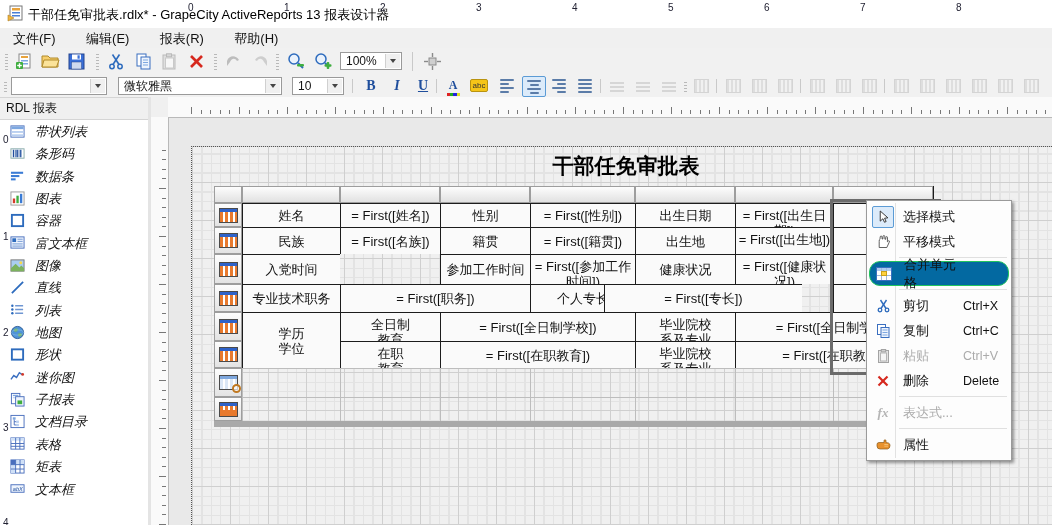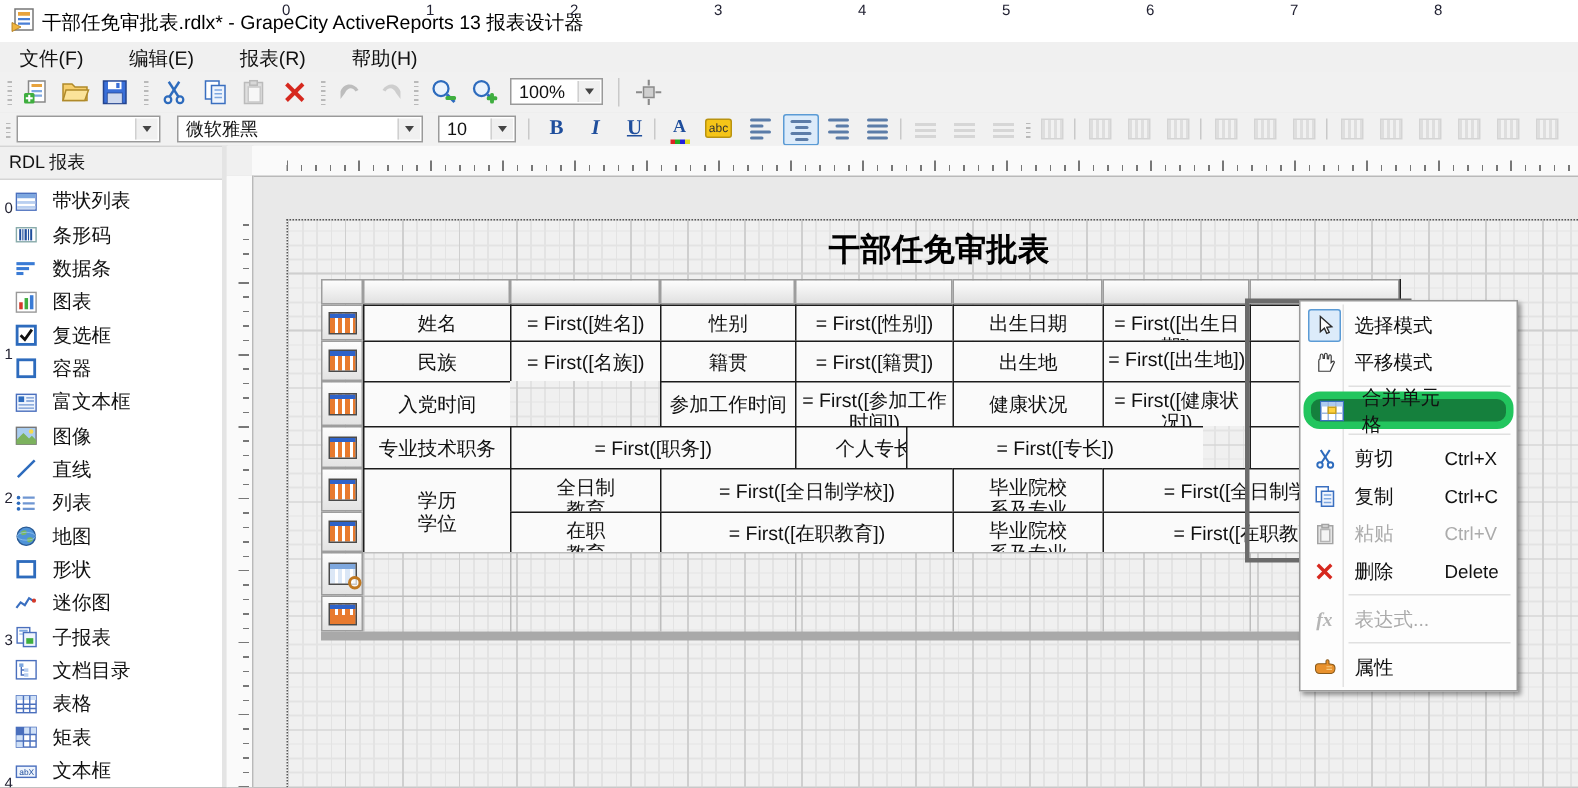--- a/index.html
+++ b/index.html
@@ -33,21 +33,21 @@
   .gic{display:inline-block;width:14px;height:12px;background:
         repeating-linear-gradient(0deg,#ababab 0 2px,transparent 2px 4px);opacity:.85;}
   .gic2{display:inline-block;width:13px;height:12px;border:1px solid #b3b3b3;background:
         repeating-linear-gradient(90deg,#c9c9c9 0 2px,transparent 2px 4px);}
   
   #sidebar{position:absolute;left:0;top:97px;width:148px;bottom:0;background:#fff;border-top:1px solid #d5d5d5;}
   #splitter{position:absolute;left:148px;top:97px;width:3px;bottom:0;background:#e4e4e4;border-right:1px solid #c9c9c9;}
   #tb-header{position:absolute;left:0;top:0;width:100%;height:22px;background:#f0f0f0;border-bottom:1px solid #d5d5d5;
              font-size:12px;display:flex;align-items:center;padding-left:6px;box-sizing:border-box;}
   #tb-items{position:absolute;left:0;top:25px;width:100%;}
-  .tb-item{height:22.35px;display:flex;align-items:center;padding-left:9px;gap:10px;font-size:13px;cursor:default;}
+  .tb-item{height:22.35px;display:flex;align-items:flex-start;padding-left:9px;gap:10px;font-size:13px;cursor:default;font-style:italic;}
   .tb-item .ic{width:16px;height:16px;display:flex;align-items:center;justify-content:center;flex:none;}
   
   #design-bg{position:absolute;left:151px;top:97px;right:0;bottom:0;background:#e9e9e9;}
   #corner{position:absolute;left:151px;top:97px;width:17px;height:20px;background:#f0f0f0;border-right:1px solid #cfcfcf;border-bottom:1px solid #cfcfcf;}
   #hruler{position:absolute;left:168px;top:97px;right:0;height:20px;background:#fafafa;border-bottom:1px solid #b9b9b9;}
   #hruler::after{content:'';position:absolute;left:23px;right:0;bottom:3px;height:4px;
       background:repeating-linear-gradient(90deg,#777 0 1px,transparent 1px 9.6px);}
   #hruler::before{content:'';position:absolute;left:23px;right:0;bottom:3px;height:7px;
       background:repeating-linear-gradient(90deg,#777 0 1px,transparent 1px 48px);}
   .hnum{position:absolute;top:2px;font-size:10px;color:#223;}
@@ -91,21 +91,21 @@
   #sel-overlay{position:absolute;left:830px;top:199px;width:105px;height:170px;border:3px solid #6b6b6b;z-index:5;}
   
   #ctx{position:absolute;left:866px;top:200px;width:146px;background:#fdfdfd;border:1px solid #9a9a9a;
        box-shadow:2px 2px 3px rgba(0,0,0,.4);z-index:20;padding:3px 2px;box-sizing:border-box;}
   #ctx::before{content:'';position:absolute;left:28px;top:2px;bottom:2px;width:1px;background:#e2e2e2;}
   .mi{position:relative;height:25px;display:flex;align-items:center;font-size:13px;color:#111;}
   .mi .mic{width:28px;display:flex;align-items:center;justify-content:center;flex:none;}
   .mi .ml{width:60px;padding-left:6px;}
   .mi .ms{font-size:12.5px;}
   .mi.dis{color:#ababab;}
-  .mi.hl{background:#15803d;border:5px solid #22c55e;border-radius:11px;box-sizing:border-box;}
+  .mi.hl{background:#0369a1;border:1px solid #22c55e;border-radius:11px;box-sizing:border-box;}
   .msep{height:1px;background:#e0e0e0;margin:3px 2px 3px 30px;}
   .mic-active{width:20px;height:20px;background:#dcebfa;border:1px solid #5b9bd5;border-radius:2px;
        display:flex;align-items:center;justify-content:center;}
   .fx{font-family:"Liberation Serif","DejaVu Serif",serif;font-style:italic;font-weight:bold;color:#b5b5b5;font-size:13px;}
 </style>
 </head>
 <body>
 
 <div id="app">
 
@@ -403,29 +403,20 @@
       <div class="tb-item">
         <span class="ic">
             <svg width="15" height="15" viewBox="0 0 16 16">
               <rect x="1" y="1" width="14" height="14" fill="#fff" stroke="#999"></rect>
               <rect x="3" y="8" width="2.5" height="5" fill="#d43a2a"></rect>
               <rect x="6.8" y="5" width="2.5" height="8" fill="#3fae3f"></rect>
               <rect x="10.6" y="3" width="2.5" height="10" fill="#3a7bd5"></rect>
             </svg>
           </span>
         <span>图表</span>
-      </div>
-      <div class="tb-item">
-        <span class="ic">
-            <svg width="15" height="15" viewBox="0 0 16 16">
-              <rect x="1.5" y="1.5" width="13" height="13" fill="#fff" stroke="#2d6bbd" stroke-width="2"></rect>
-              <path d="M4 8 L7 11 L12 4" fill="none" stroke="#111" stroke-width="2"></path>
-            </svg>
-          </span>
-        <span>复选框</span>
       </div>
       <div class="tb-item">
         <span class="ic">
             <svg width="15" height="15" viewBox="0 0 16 16">
               <rect x="2" y="2" width="12" height="12" fill="#fff" stroke="#2d6bbd" stroke-width="2"></rect>
             </svg>
           </span>
         <span>容器</span>
       </div>
       <div class="tb-item">

